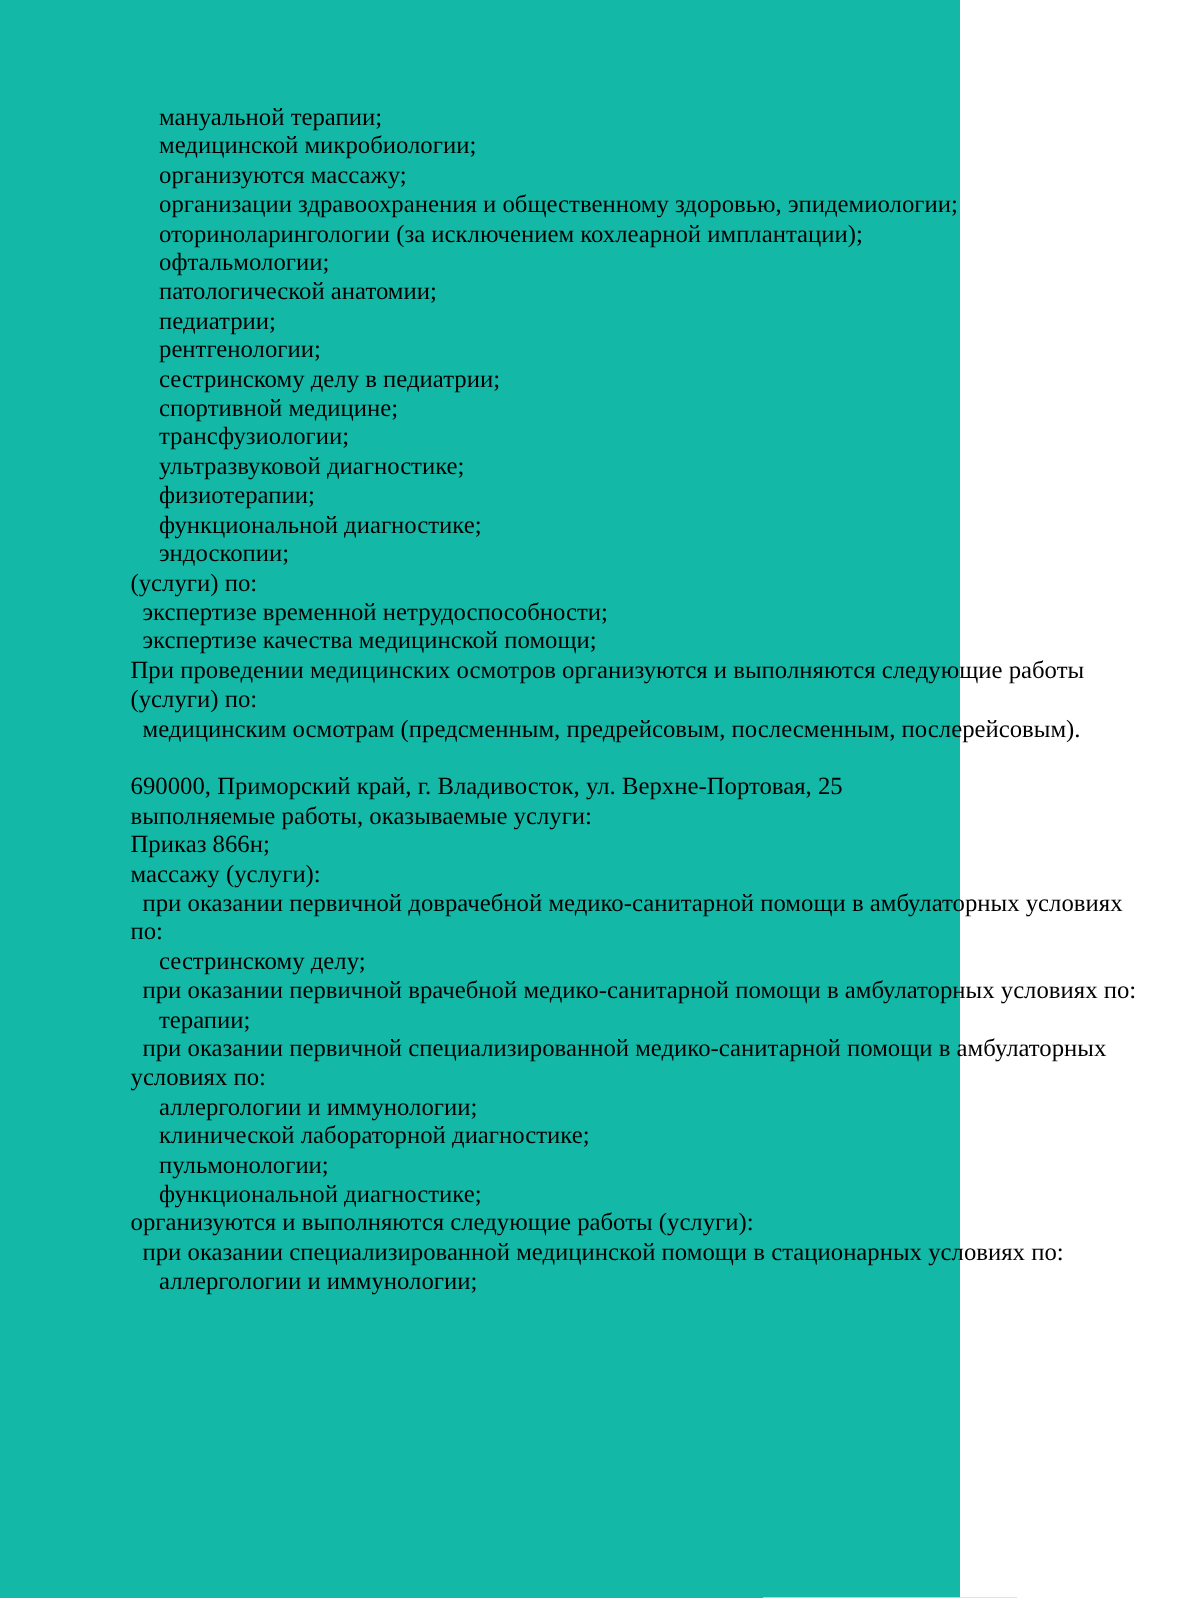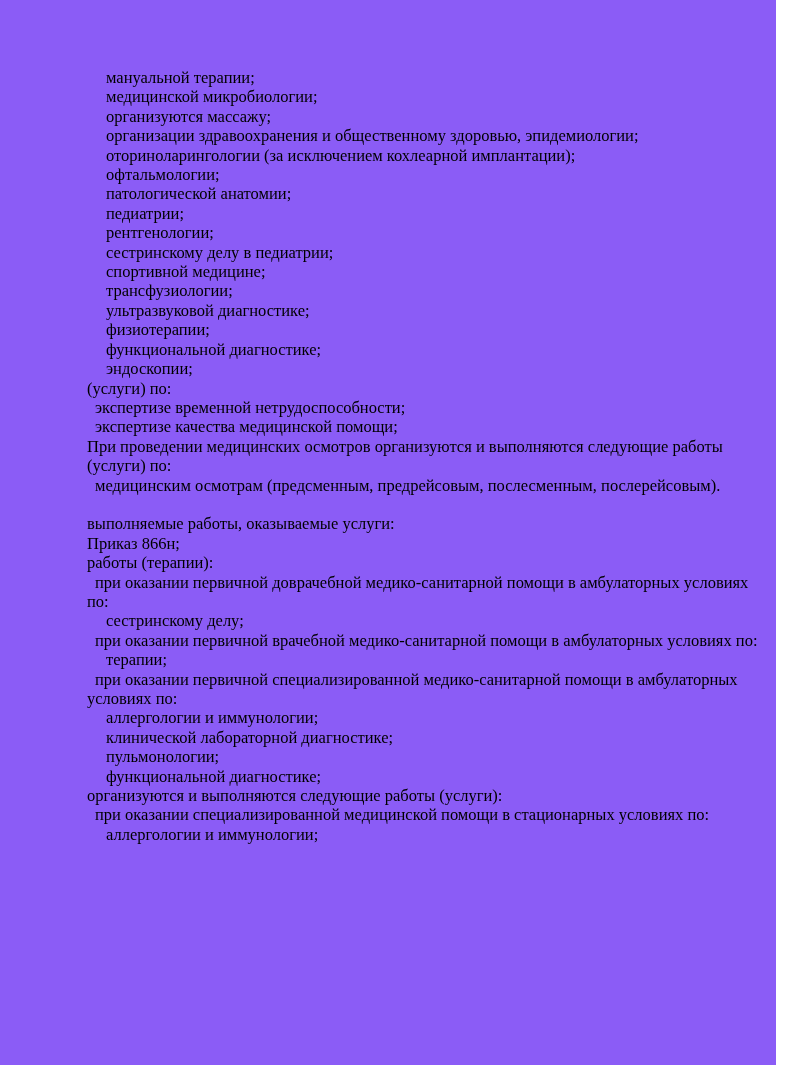--- a/index.html
+++ b/index.html
@@ -6,23 +6,23 @@
     margin: 0;
     padding: 0;
     background: #ffffff;
   }
   body {
     width: 800px;
     height: 1065px;
     overflow: hidden;
   }
   .page {
-    width: 776px;
+    width: 640px;
     height: 1065px;
-    background: #8b5cf6;
+    background: #14b8a6;
     box-sizing: border-box;
   }
   .doc-body {
     padding: 68px 20px 0 87px;
     font-family: "Liberation Serif", "DejaVu Serif", serif;
     font-size: 16.5px;
     line-height: 19.4px;
     color: #000000;
   }
   .line {
@@ -54,23 +54,24 @@
       <div class="line indent-2">физиотерапии;</div>
       <div class="line indent-2">функциональной диагностике;</div>
       <div class="line indent-2">эндоскопии;</div>
       <div class="line indent-0">(услуги) по:</div>
       <div class="line indent-1">экспертизе временной нетрудоспособности;</div>
       <div class="line indent-1">экспертизе качества медицинской помощи;</div>
       <div class="line indent-0">При проведении медицинских осмотров организуются и выполняются следующие работы</div>
       <div class="line indent-0">(услуги) по:</div>
       <div class="line indent-1">медицинским осмотрам (предсменным, предрейсовым, послесменным, послерейсовым).</div>
       <div class="line indent-0"></div>
+      <div class="line indent-0">690000, Приморский край, г. Владивосток, ул. Верхне-Портовая, 25</div>
       <div class="line indent-0">выполняемые работы, оказываемые услуги:</div>
       <div class="line indent-0">Приказ 866н;</div>
-      <div class="line indent-0">работы (терапии):</div>
+      <div class="line indent-0">массажу (услуги):</div>
       <div class="line indent-1">при оказании первичной доврачебной медико-санитарной помощи в амбулаторных условиях</div>
       <div class="line indent-0">по:</div>
       <div class="line indent-2">сестринскому делу;</div>
       <div class="line indent-1">при оказании первичной врачебной медико-санитарной помощи в амбулаторных условиях по:</div>
       <div class="line indent-2">терапии;</div>
       <div class="line indent-1">при оказании первичной специализированной медико-санитарной помощи в амбулаторных</div>
       <div class="line indent-0">условиях по:</div>
       <div class="line indent-2">аллергологии и иммунологии;</div>
       <div class="line indent-2">клинической лабораторной диагностике;</div>
       <div class="line indent-2">пульмонологии;</div>

